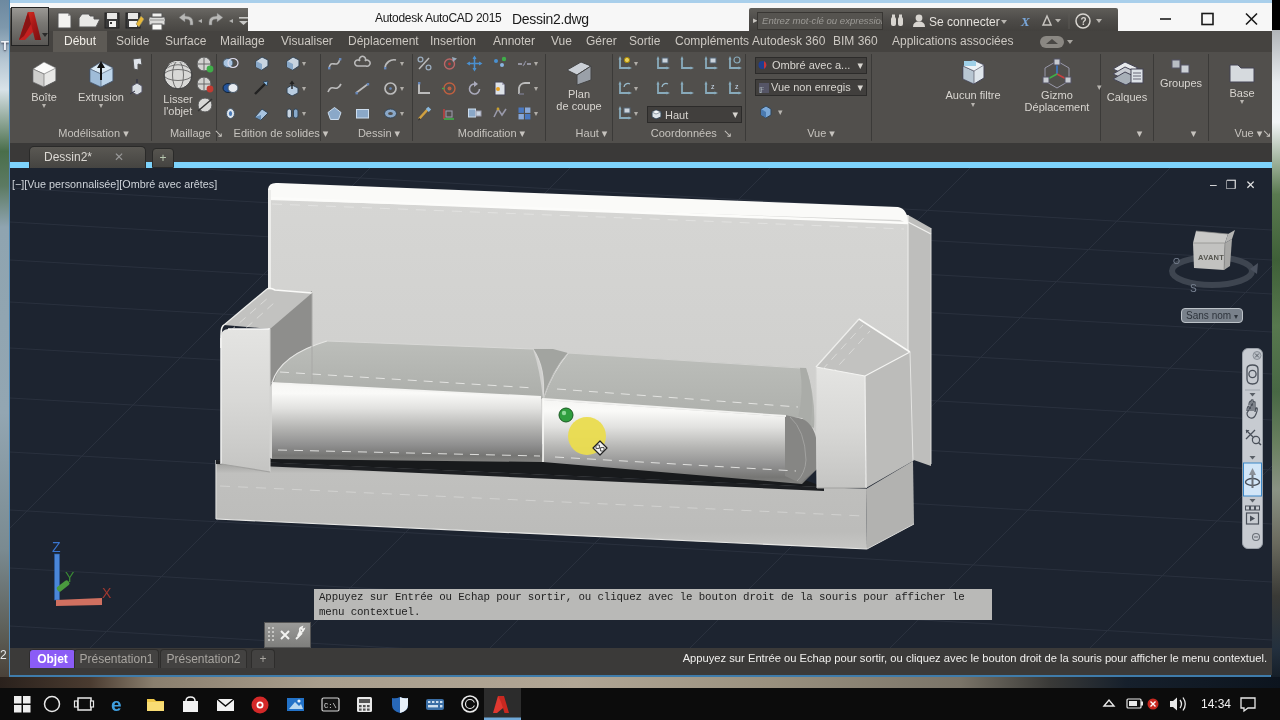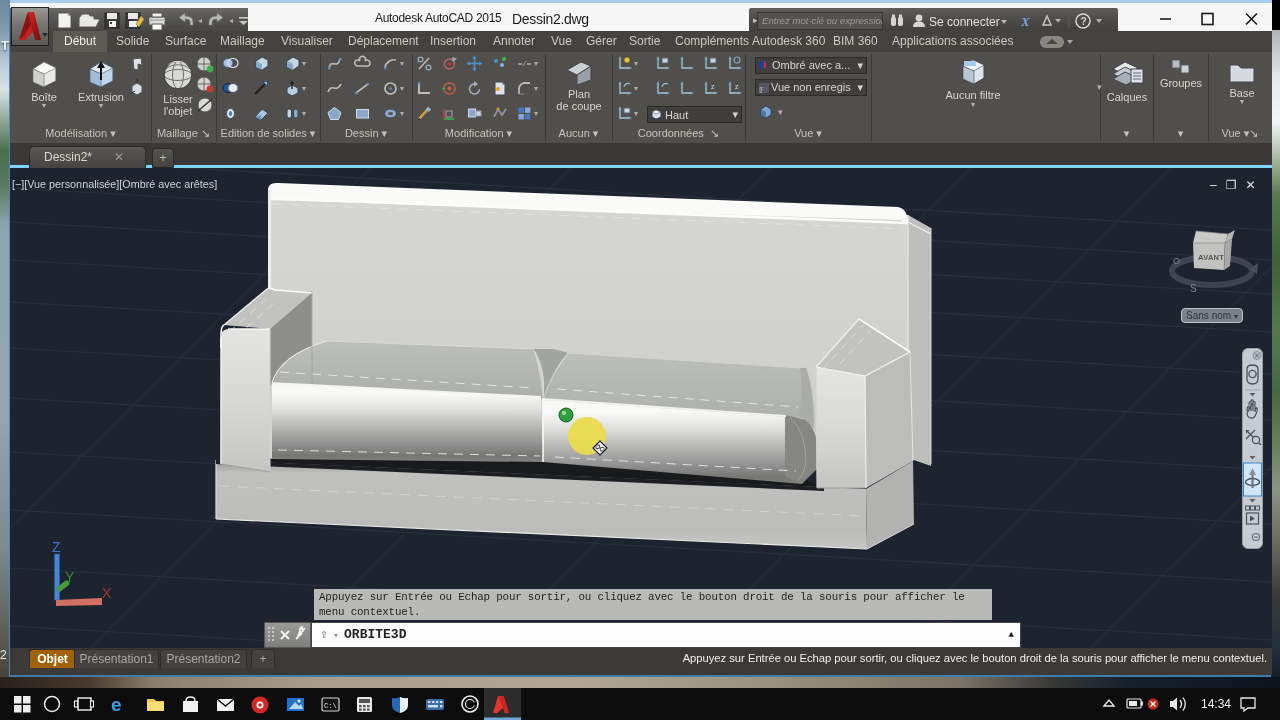--- a/index.html
+++ b/index.html
@@ -17,24 +17,24 @@
 .ttxt{top:8px;font-size:13px;color:#1a1a1a;}
 #info{left:739px;top:5px;width:369px;height:26px;background:linear-gradient(180deg,#5f5d59 0%,#4c4a47 50%,#403e3b 100%);border-radius:2px;color:#dddad5;}
 #searchbox{left:8px;top:4px;width:126px;height:18px;background:#55534f;border:1px solid #383633;color:#9c9a96;font-style:italic;font-size:9.6px;line-height:16px;padding-left:4px;white-space:nowrap;overflow:hidden;}
 
 #rtabs{left:0;top:31px;width:1262px;height:21px;background:#454340;color:#ccc8c2;font-size:12px;}
 .rtab{position:absolute;top:0;height:21px;line-height:21px;padding:0 11px;}
 .rtab.act{background:#5d5a55;color:#f2efe9;}
 
 #rbody{left:0;top:52px;width:1262px;height:91px;background:#514f4c;}
 .sep{position:absolute;top:2px;width:1px;height:87px;background:#3b3a38;}
-.ptitle{position:absolute;top:74px;height:17px;line-height:15px;font-size:11px;color:#c6c3be;text-align:center;}
+.ptitle{position:absolute;top:74px;height:17px;line-height:15px;font-size:11px;color:#c6c3be;text-align:center;margin-left:13px;}
 .bigbtn{position:absolute;text-align:center;font-size:11px;color:#d8d5d0;}
 
-#ftabs{left:0;top:143px;width:1262px;height:25px;background:#3a3938;border-bottom:3px solid #7dd3fc;padding-left:46px;}
+#ftabs{left:0;top:143px;width:1262px;height:25px;background:#3a3938;border-bottom:6px solid #7dd3fc;padding-left:46px;}
 #dtab{left:19px;top:3px;width:117px;height:22px;background:linear-gradient(180deg,#5a5853 0%,#454441 100%);border-radius:5px 5px 0 0;border:1px solid #2a2a29;border-bottom:none;color:#dcd9d4;font-size:12px;line-height:21px;}
 #plustab{left:142px;top:5px;width:22px;height:20px;background:linear-gradient(180deg,#56544f 0%,#454441 100%);border-radius:4px 4px 0 0;border:1px solid #2a2a29;color:#b8c8b0;text-align:center;font-size:12px;line-height:18px;}
 
 #vp{left:0;top:168px;width:1262px;height:480px;background:#1d2430;overflow:hidden;}
 #vplabel{left:2px;top:10px;color:#ced3d9;font-size:10.8px;}
 #vpbtns{left:1200px;top:10px;color:#e8e8e8;font-size:12px;letter-spacing:9px;}
 
 #sbar{left:0;top:648px;width:1262px;height:21px;background:#3b3a39;}
 .stab{position:absolute;top:1px;height:19px;border-radius:4px 4px 0 0;font-size:12px;line-height:19px;text-align:center;color:#a8a5a0;background:#434241;border:1px solid #2e2d2c;border-bottom:none;}
 #smsg{position:absolute;right:5px;top:4px;color:#f0efed;font-size:11.2px;}
@@ -165,21 +165,21 @@
       <div class="sep" style="left:735px;"></div>
         <div class="sep" style="left:861px;"></div>
       <div class="sep" style="left:1090px;"></div>
         <div class="sep" style="left:1143px;"></div>
       <div class="sep" style="left:1198px;"></div>
       <div class="ptitle" style="left:0px;width:141px;">Modélisation ▾</div>
       <div class="ptitle" style="left:141px;width:65px;">Maillage ↘</div>
       <div class="ptitle" style="left:206px;width:104px;">Edition de solides ▾</div>
       <div class="ptitle" style="left:310px;width:92px;">Dessin ▾</div>
       <div class="ptitle" style="left:402px;width:133px;">Modification ▾</div>
-      <div class="ptitle" style="left:535px;width:67px;">Aucun ▾</div>
+      <div class="ptitle" style="left:535px;width:67px;">Haut ▾</div>
       <div class="ptitle" style="left:602px;width:133px;">Coordonnées&nbsp;&nbsp;↘</div>
       <div class="ptitle" style="left:735px;width:126px;">Vue ▾</div>
       <div class="ptitle" style="left:1090px;width:53px;">▾</div>
       <div class="ptitle" style="left:1143px;width:55px;">▾</div>
       <div class="ptitle" style="left:1198px;width:64px;">Vue ▾↘</div>
 
       <div class="bigbtn" style="left:4px;top:5px;width:60px;">
         <svg width="34" height="34" viewBox="0 0 34 34" style="margin:0 auto;">
             <polygon points="6,12 17,5 29,11 29,24 17,30 6,25" fill="#e8e8e6" stroke="#555" stroke-width="1"></polygon>
             <polygon points="6,12 17,5 29,11 17,17" fill="#fbfbfa" stroke="#666" stroke-width="0.6"></polygon>
@@ -594,20 +594,32 @@
       <div class="abs" style="left:768px;top:55px;color:#b8b5b0;font-size:9px;">▾</div>
 
       <div class="bigbtn" style="left:930px;top:5px;width:66px;">
         <svg width="34" height="32" viewBox="0 0 34 32" style="margin:0 auto;">
             <polygon points="7,9 17,3 28,8 28,21 18,27 7,22" fill="#dfe6ec" stroke="#445"></polygon>
             <polygon points="7,9 18,14 18,27 7,22" fill="#b8c6d2" stroke="#445" stroke-width="0.6"></polygon>
             <polygon points="7,9 17,3 28,8 18,14" fill="#eef3f7" stroke="#445" stroke-width="0.6"></polygon>
             <rect x="8" y="4" width="12" height="5" fill="#9fd0e8"></rect>
           </svg>
         Aucun filtre<div style="font-size:8px;line-height:7px;color:#b8b5b0;">▾</div>
+      </div>
+      <div class="bigbtn" style="left:1005px;top:5px;width:84px;">
+        <svg width="34" height="32" viewBox="0 0 34 32" style="margin:0 auto;">
+            <polygon points="17,4 29,11 29,24 17,31 5,24 5,11" fill="none" stroke="#99a" stroke-width="1"></polygon>
+            <line x1="17" y1="17" x2="17" y2="5" stroke="#3a78c8" stroke-width="1.6"></line>
+            <line x1="17" y1="17" x2="28" y2="23" stroke="#c84040" stroke-width="1.6"></line>
+            <line x1="17" y1="17" x2="6" y2="23" stroke="#3fae49" stroke-width="1.6"></line>
+            <rect x="14" y="2" width="6" height="6" fill="#c8ccd2" stroke="#556"></rect>
+            <rect x="25" y="20" width="6" height="6" fill="#c8ccd2" stroke="#556"></rect>
+            <rect x="3" y="20" width="6" height="6" fill="#c8ccd2" stroke="#556"></rect>
+          </svg>
+        <div style="line-height:12px;">Gizmo<br>Déplacement</div>
       </div>
       <div class="abs" style="left:1087px;top:30px;color:#b8b5b0;font-size:9px;">▾</div>
 
       <div class="bigbtn" style="left:1094px;top:5px;width:46px;">
         <svg width="36" height="34" viewBox="0 0 36 34" style="margin:0 auto;">
             <polygon points="4,12 16,5 29,11 17,18" fill="#e8eaec" stroke="#445"></polygon>
             <polygon points="4,17 16,10 29,16 17,23" fill="#c8ccd2" stroke="#445"></polygon>
             <polygon points="4,22 16,15 29,21 17,28" fill="#a8b0b8" stroke="#445"></polygon>
             <rect x="22" y="12" width="12" height="14" fill="#dde2e8" stroke="#445"></rect>
             <line x1="24" y1="16" x2="32" y2="16" stroke="#667"></line>
@@ -859,24 +871,23 @@
               <circle cx="8" cy="9" r="1"></circle>
               <circle cx="4" cy="13" r="1"></circle>
               <circle cx="8" cy="13" r="1"></circle>
               <circle cx="4" cy="17" r="1"></circle>
               <circle cx="8" cy="17" r="1"></circle>
             </g>
             <path d="M16,8 L24,16 M24,8 L16,16" stroke="#f2f2f0" stroke-width="2"></path>
             <path d="M31,16 L37,10 M35,8 Q34,5 37,4 Q36,7 39,6 Q38,9 35,10 Q33,11 33,13 Z" stroke="#f2f2f0" stroke-width="1.8" fill="none"></path>
           </svg>
         </div>
-      <div class="abs" id="cmd"><span style="margin-left:8px;color:#7a8a9a;">⇧</span><span style="color:#888;font-size:9px;"> ▾ </span><span>ORBITE3D</span><span style="position:absolute;right:6px;top:0px;color:#222;font-size:9px;">▲</span></div>
     </div>
     <div class="abs" id="sbar">
-      <div class="stab" style="left:19px;width:47px;color:#fff;font-weight:bold;background:#a16207;">Objet</div>
+      <div class="stab" style="left:19px;width:47px;color:#fff;font-weight:bold;background:#8b5cf6;">Objet</div>
       <div class="stab" style="left:64px;width:85px;">Présentation1</div>
       <div class="stab" style="left:150px;width:87px;">Présentation2</div>
       <div class="stab" style="left:241px;width:24px;">+</div>
       <div id="smsg">Appuyez sur Entrée ou Echap pour sortir, ou cliquez avec le bouton droit de la souris pour afficher le menu contextuel.</div>
     </div>
     <div class="abs" id="sbar2"></div>
   </div>
   <div class="abs" id="task">
     <svg width="1280" height="32" viewBox="0 0 1280 32">
       <g>

